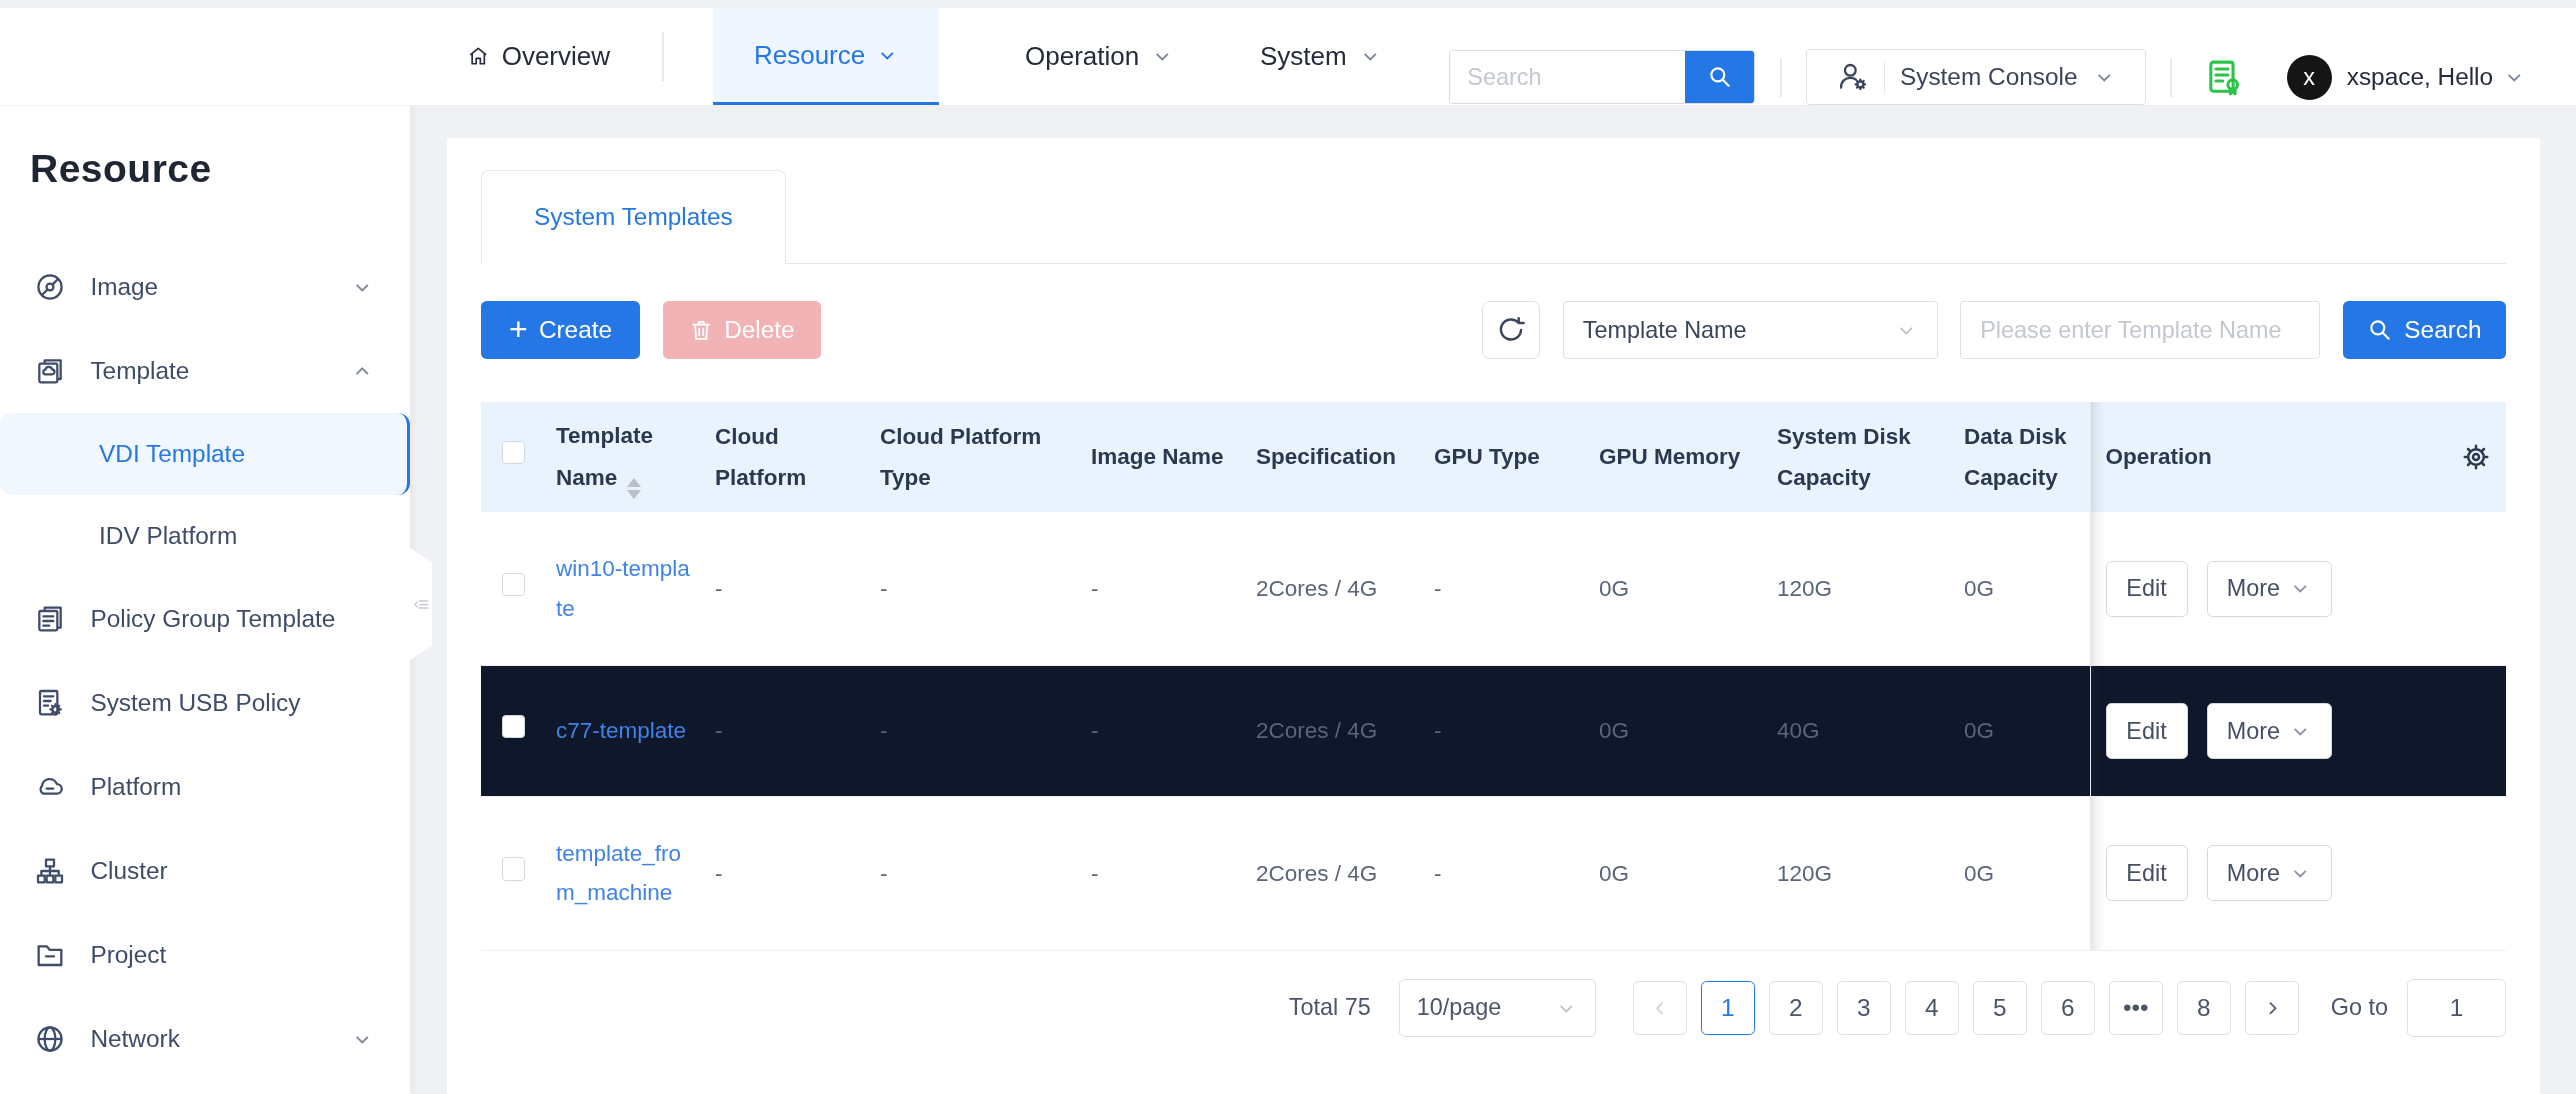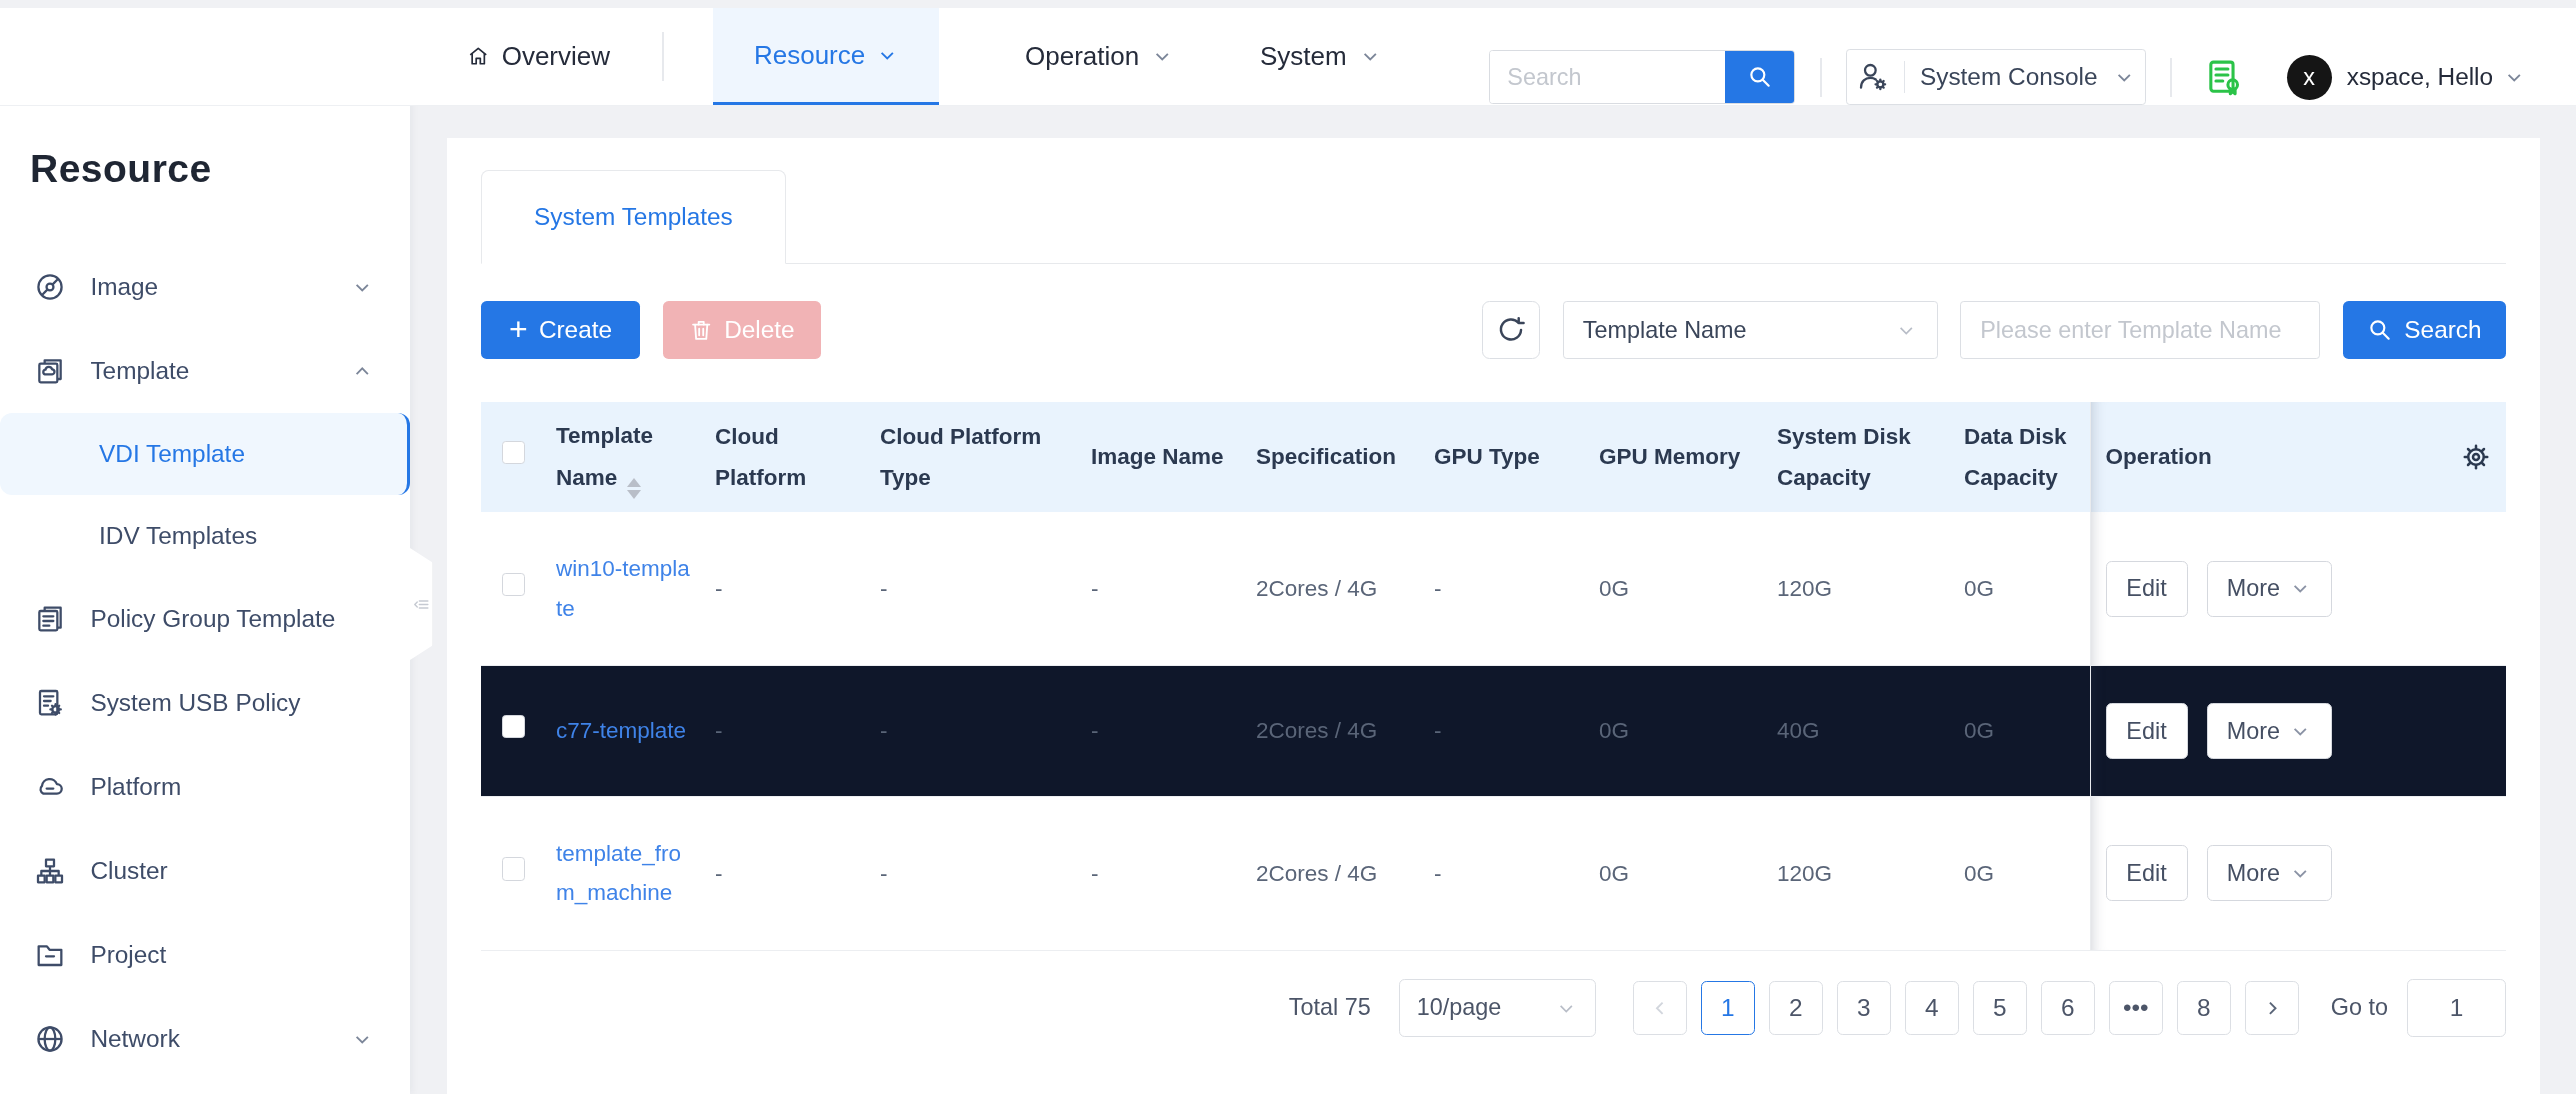--- a/index.html
+++ b/index.html
@@ -20,21 +20,21 @@
   .chev { width:22.5px; height:22.5px; }
   .chev-gray  { stroke:#7c8699; }
   .chev-blue  { stroke:#2577e5; }
 
   .topbar-right { margin-left:auto; display:flex; align-items:center; margin-right:51px; }
   .searchbox { width:306px; height:54px; border:0.9px solid #d9dce1; border-radius:3.7px; display:flex; overflow:hidden; background:#fff; }
   .searchbox input { flex:1; border:0; outline:none; padding:0 17px; font-size:23.4px; font-family:inherit; color:#3a4559; min-width:0; }
   .searchbox input::placeholder { color:#c3c7ce; }
   .searchbox .search-btn { width:69px; background:#2577e5; border:0; display:flex; align-items:center; justify-content:center; cursor:pointer; }
   .vline { width:1.9px; height:39px; background:#e7e9ed; margin:0 24.4px; }
-  .console-box { height:56px; border:0.9px solid #dcdfe4; border-radius:3.7px; display:flex; align-items:center; padding:0 10px; gap:15px; cursor:pointer; background:#fff; }
+  .console-box { height:56px; border:0.9px solid #dcdfe4; border-radius:3.7px; display:flex; align-items:center; padding:0 30px; gap:15px; cursor:pointer; background:#fff; }
   .console-box .inner-sep { width:0.9px; height:32px; background:#e2e5ea; }
   .console-box .lbl { font-size:24.4px; color:#3a4559; }
   .license-wrap { display:flex; align-items:center; margin:0 7.5px; cursor:pointer; }
   .avatar { width:45px; height:45px; border-radius:50%; background:#151515; color:#fff; display:flex; align-items:center; justify-content:center;
             font-size:23.4px; margin-left:34px; flex:0 0 auto; }
   .greeting { font-size:24.4px; color:#252b3a; margin:0 9.4px 0 15px; cursor:pointer; white-space:nowrap; }
 
   
   .sidebar { position:absolute; top:98px; left:0; width:410px; height:996px; background:#fff;
              box-shadow:2.8px 0 7.5px rgba(20,30,50,.05); z-index:20; }
@@ -236,21 +236,21 @@
         <span class="m-label">Template</span>
         <svg class="chev chev-gray" viewBox="0 0 24 24" fill="none" stroke-width="2">
             <polyline points="6 15 12 9 18 15"></polyline>
           </svg>
       </div>
 
       <div class="m-sub active">
         <span>VDI Template</span>
       </div>
       <div class="m-sub">
-        <span>IDV Templates</span>
+        <span>IDV Platform</span>
       </div>
 
       <div class="m-item">
         <svg class="mi" viewBox="0 0 24 24" fill="none" stroke="#3e4c68" stroke-width="1.7" stroke-linejoin="round" stroke-linecap="round">
           <path d="M8 6 V3.5 h12 v15 h-2.5"></path>
           <rect x="4" y="6" width="13.5" height="14.5" rx="1" fill="#ffffff"></rect>
           <line x1="7" y1="10" x2="14.5" y2="10"></line>
             <line x1="7" y1="13.5" x2="14.5" y2="13.5"></line>
             <line x1="7" y1="17" x2="11.5" y2="17"></line>
         </svg>

